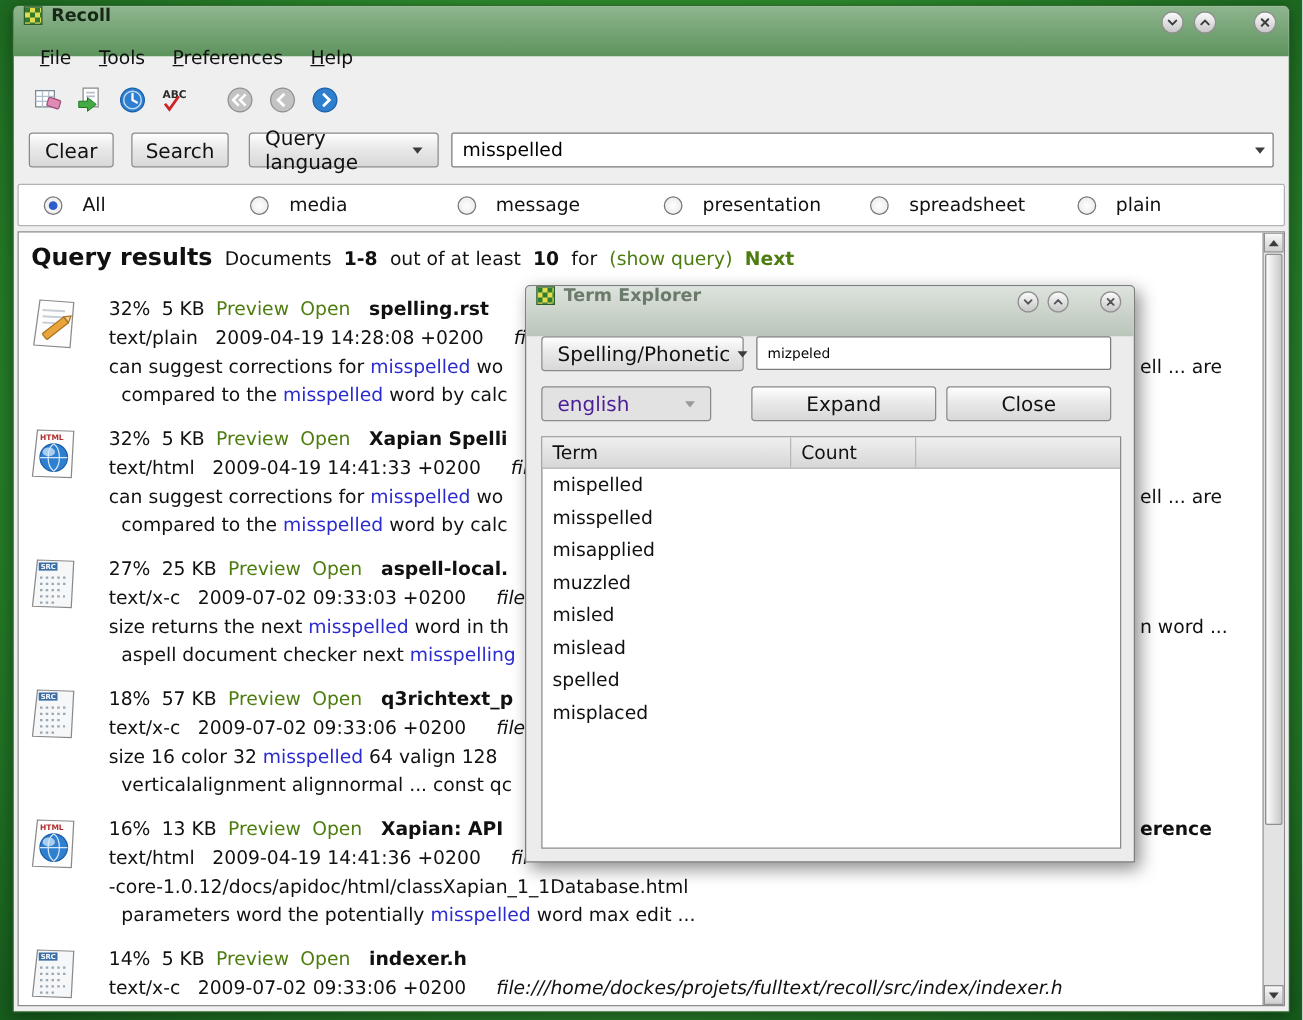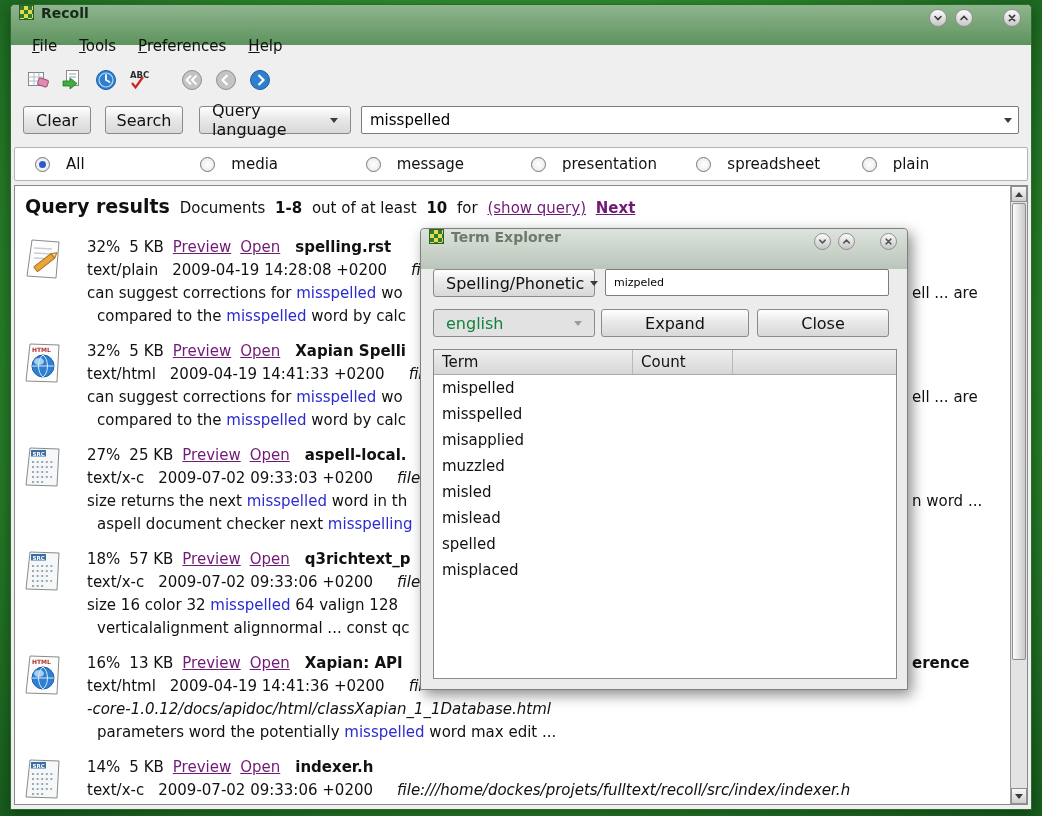--- a/index.html
+++ b/index.html
@@ -40,22 +40,22 @@
   border:1px solid #b3b3b3;border-radius:2px;display:flex;align-items:center;padding-left:20px}
 .radio-opt{display:flex;align-items:center;gap:16px;width:166px}
 .radio{width:15px;height:15px;border-radius:50%;border:1px solid #767676;background:radial-gradient(#ffffff,#e6e6e6);position:relative;flex:0 0 auto}
 .radio.sel::after{content:"";position:absolute;inset:3px;border-radius:50%;background:#2c5ccc}
 
 .results{position:absolute;top:180px;left:3px;right:3px;bottom:4px;background:#fff;border:1px solid #8a8a8a;overflow:hidden}
 .rheader{position:absolute;top:9px;left:10px;white-space:nowrap}
 .rheader>span{margin-right:5px}
 .rtitle{font-size:19px;font-weight:bold;margin-right:12px}
 .b{font-weight:bold}
-.it{font-style:italic}
-.link{color:#701a75;text-decoration:underline;cursor:pointer}
+.it{}
+.link{color:#4d7c0f;cursor:pointer}
 .hl{color:#2b2bd0}
 .rlist{position:absolute;top:46px;left:0;right:17px;bottom:0}
 .result{position:relative;height:104px;padding-top:4px}
 .ricon{position:absolute;left:8px;top:6px;width:44px;height:42px}
 .rtext{margin-left:72px}
 .rline{position:relative;height:23px;line-height:23px;white-space:nowrap}
 .indent{padding-left:10px}
 .mr{margin-right:9px}
 .ml{margin-left:6px}
 .mdate{margin-left:14px}
@@ -71,21 +71,21 @@
   border:1px solid #8f8f8f;border-radius:2px}
 
 .dialog{position:absolute;left:420px;top:228px;width:488px;height:462px;background:#ececec;
   border:1px solid #7f7f7f;border-radius:4px 4px 0 0;box-shadow:4px 5px 14px rgba(0,0,0,.45);z-index:5}
 .dialog .titlebar{background:linear-gradient(180deg,#dde3dd,#bac5ba)}
 .dialog .titlebar .title{color:#6c7a6c}
 .dcombo{position:absolute;justify-content:space-between}
 #combo-mode{left:12px;top:40px;width:162px}
 #input-term{position:absolute;left:184px;top:40px;width:284px;height:27px;border:1px solid #7c7c7c;
   border-radius:2px;background:#fff;font-family:inherit;font-size:11px;padding:0 8px}
-#combo-lang{left:12px;top:80px;width:162px;color:#15803d;background:#e2e2e2}
+#combo-lang{left:12px;top:80px;width:136px;color:#4c1d95;background:#e2e2e2}
 #btn-expand{position:absolute;left:180px;top:80px;width:148px}
 #btn-dclose{position:absolute;left:336px;top:80px;width:132px}
 .dtable{position:absolute;left:12px;top:120px;width:464px;height:330px;border:1px solid #8a8a8a;background:#fff}
 .dthead{height:25px;background:linear-gradient(#efefef,#d7d7d7);border-bottom:1px solid #a8a8a8;display:flex;align-items:center}
 .dth{padding-left:8px;height:100%;display:flex;align-items:center}
 .dth.term{width:198px}
 .dth.count{width:100px;border-left:1px solid #b8b8b8}
 .dth.rest{flex:1;border-left:1px solid #b8b8b8}
 .trow{height:26px;line-height:26px;display:flex}
 .tcell.tterm{padding-left:8px;width:198px}

